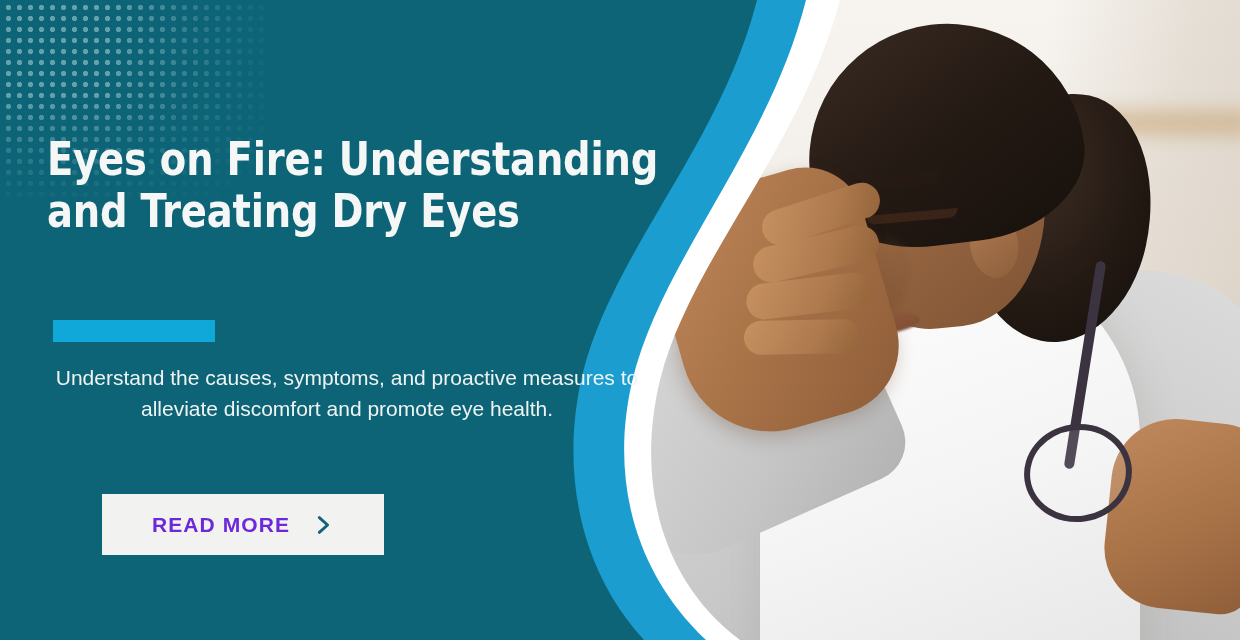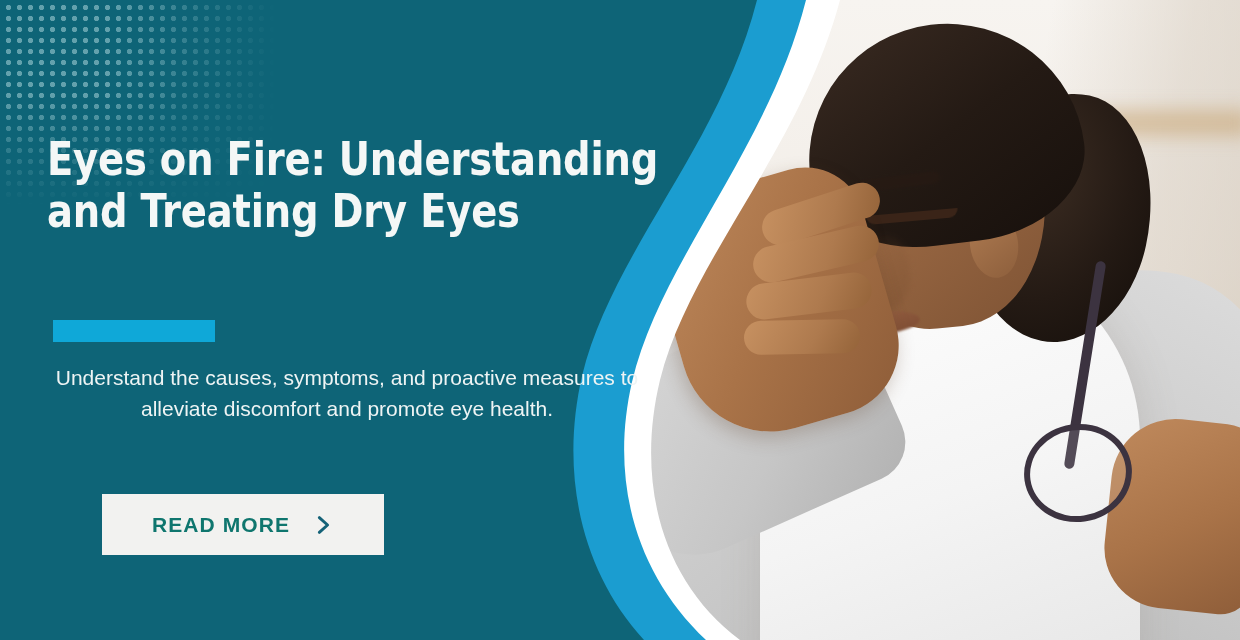--- a/index.html
+++ b/index.html
@@ -321,21 +321,21 @@
     background: #f2f2f0;
     border: none;
     display: flex;
     align-items: center;
     justify-content: center;
     gap: 22px;
     cursor: pointer;
     padding: 0;
   }
   .cta-label {
-    color: #0f766e;
+    color: #6d28d9;
     font-size: 21px;
     font-weight: 700;
     letter-spacing: 1.1px;
   }
   .cta-chev {
     display: block;
     width: 22px;
     height: 22px;
   }
 </style>

